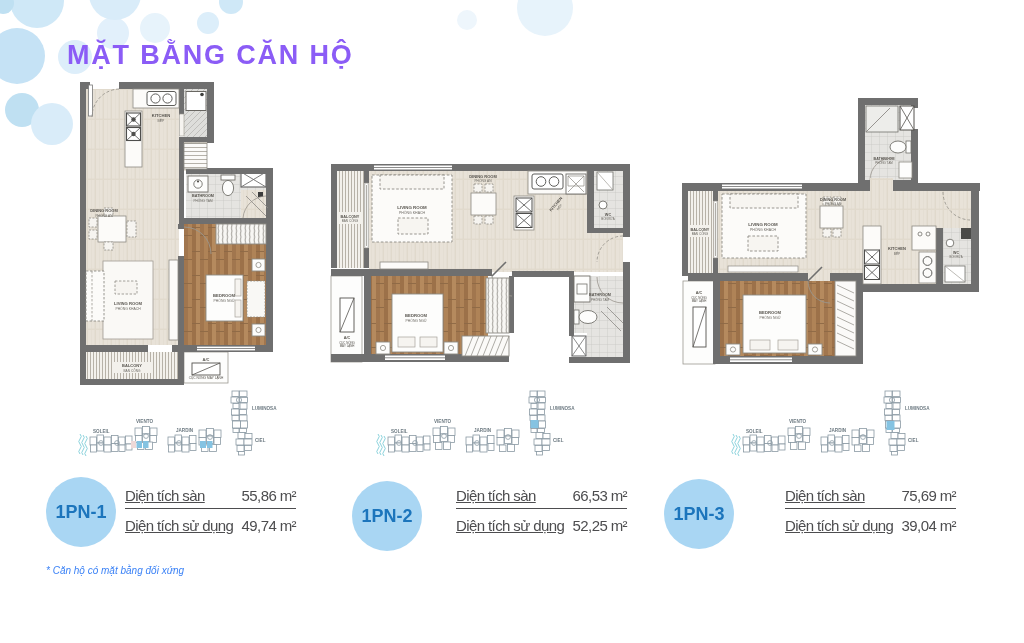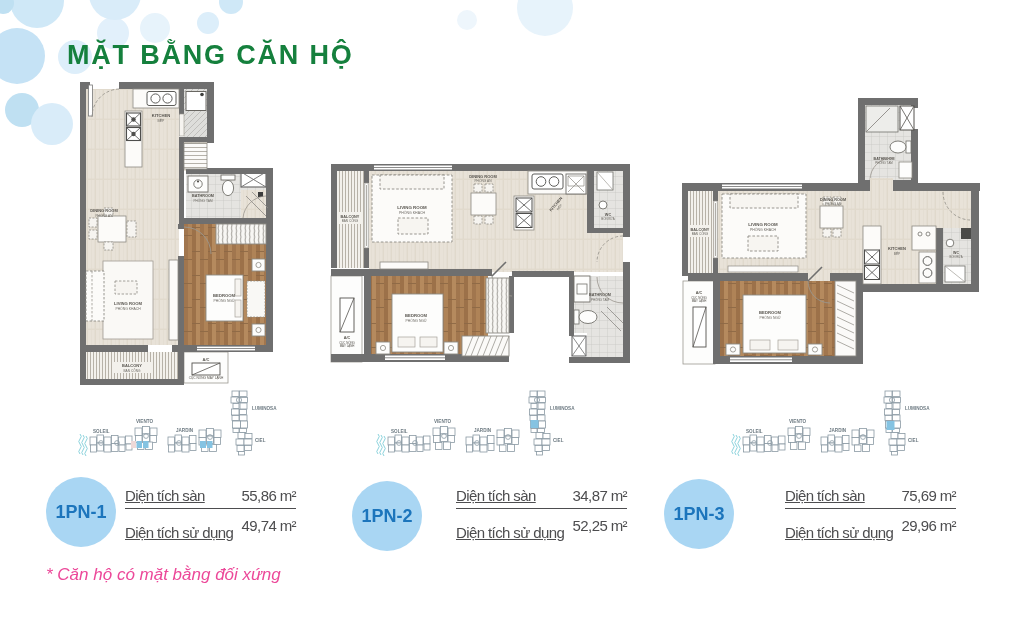--- a/index.html
+++ b/index.html
@@ -1,24 +1,24 @@
 <!DOCTYPE html>
 <html><head>
 <meta charset="utf-8">
 <style>
   html,body{margin:0;padding:0;}
   body{width:1024px;height:643px;background:#ffffff;font-family:"Liberation Sans",sans-serif;position:relative;overflow:hidden;}
   .abs{position:absolute;}
-  #title{left:67px;top:40px;font-size:27px;font-weight:bold;color:#15803d;letter-spacing:1.8px;}
+  #title{left:67px;top:40px;font-size:27px;font-weight:bold;color:#8b5cf6;letter-spacing:1.8px;}
   .circ{width:70px;height:70px;border-radius:50%;background:#a9d6f3;color:#1c75bc;font-weight:bold;font-size:18px;display:flex;align-items:center;justify-content:center;}
   .areas{width:171px;color:#4d4d4f;font-size:15px;letter-spacing:-0.6px;text-decoration:underline;}
   .arow{position:relative;height:24px;line-height:24px;white-space:nowrap;}
   .arow .val{position:absolute;right:0;top:0;}
-  .aline{border-top:1.6px solid #4d4d4f;padding-top:12px;} .aline .val{top:5px;text-align:center;}
-  #note{left:46px;top:565px;font-style:italic;color:#ec4899;font-size:17px;}
+  .aline{border-top:1.6px solid #4d4d4f;padding-top:5px;} .aline .val{top:5px;text-align:center;}
+  #note{left:46px;top:565px;font-style:italic;color:#3b82f6;font-size:10px;}
 </style>
 </head>
 <body>
 
 <svg class="abs" style="left:0;top:0" width="1024" height="643" viewBox="0 0 1024 643">
   <defs>
     <pattern id="grain" width="8" height="30" patternUnits="userSpaceOnUse">
       <rect width="8" height="30" fill="#e8e2d8"></rect>
       <rect x="6.6" width="1.4" height="30" fill="#e0d9cc"></rect>
       <rect x="3" width="0.8" height="30" fill="#e4ded2"></rect>
@@ -616,24 +616,24 @@
 <div class="circ abs" style="left:46px;top:477px;">1PN-1</div>
 
 <div class="areas abs" style="left:125px;top:484px;">
   <div class="arow"><span>Diện tích sàn</span><span class="val">55,86 m²</span></div>
   <div class="aline arow"><span>Diện tích sử dụng</span><span class="val">49,74 m²</span></div>
 </div>
 
 <div class="circ abs" style="left:352px;top:481px;">1PN-2</div>
 
 <div class="areas abs" style="left:456px;top:484px;">
-  <div class="arow"><span>Diện tích sàn</span><span class="val">34,87 m²</span></div>
+  <div class="arow"><span>Diện tích sàn</span><span class="val">66,53 m²</span></div>
   <div class="aline arow"><span>Diện tích sử dụng</span><span class="val">52,25 m²</span></div>
 </div>
 
 <div class="circ abs" style="left:664px;top:479px;">1PN-3</div>
 
 <div class="areas abs" style="left:785px;top:484px;">
   <div class="arow"><span>Diện tích sàn</span><span class="val">75,69 m²</span></div>
-  <div class="aline arow"><span>Diện tích sử dụng</span><span class="val">29,96 m²</span></div>
+  <div class="aline arow"><span>Diện tích sử dụng</span><span class="val">39,04 m²</span></div>
 </div>
 
 <div id="note" class="abs">* Căn hộ có mặt bằng đối xứng</div>
 
 </body></html>

